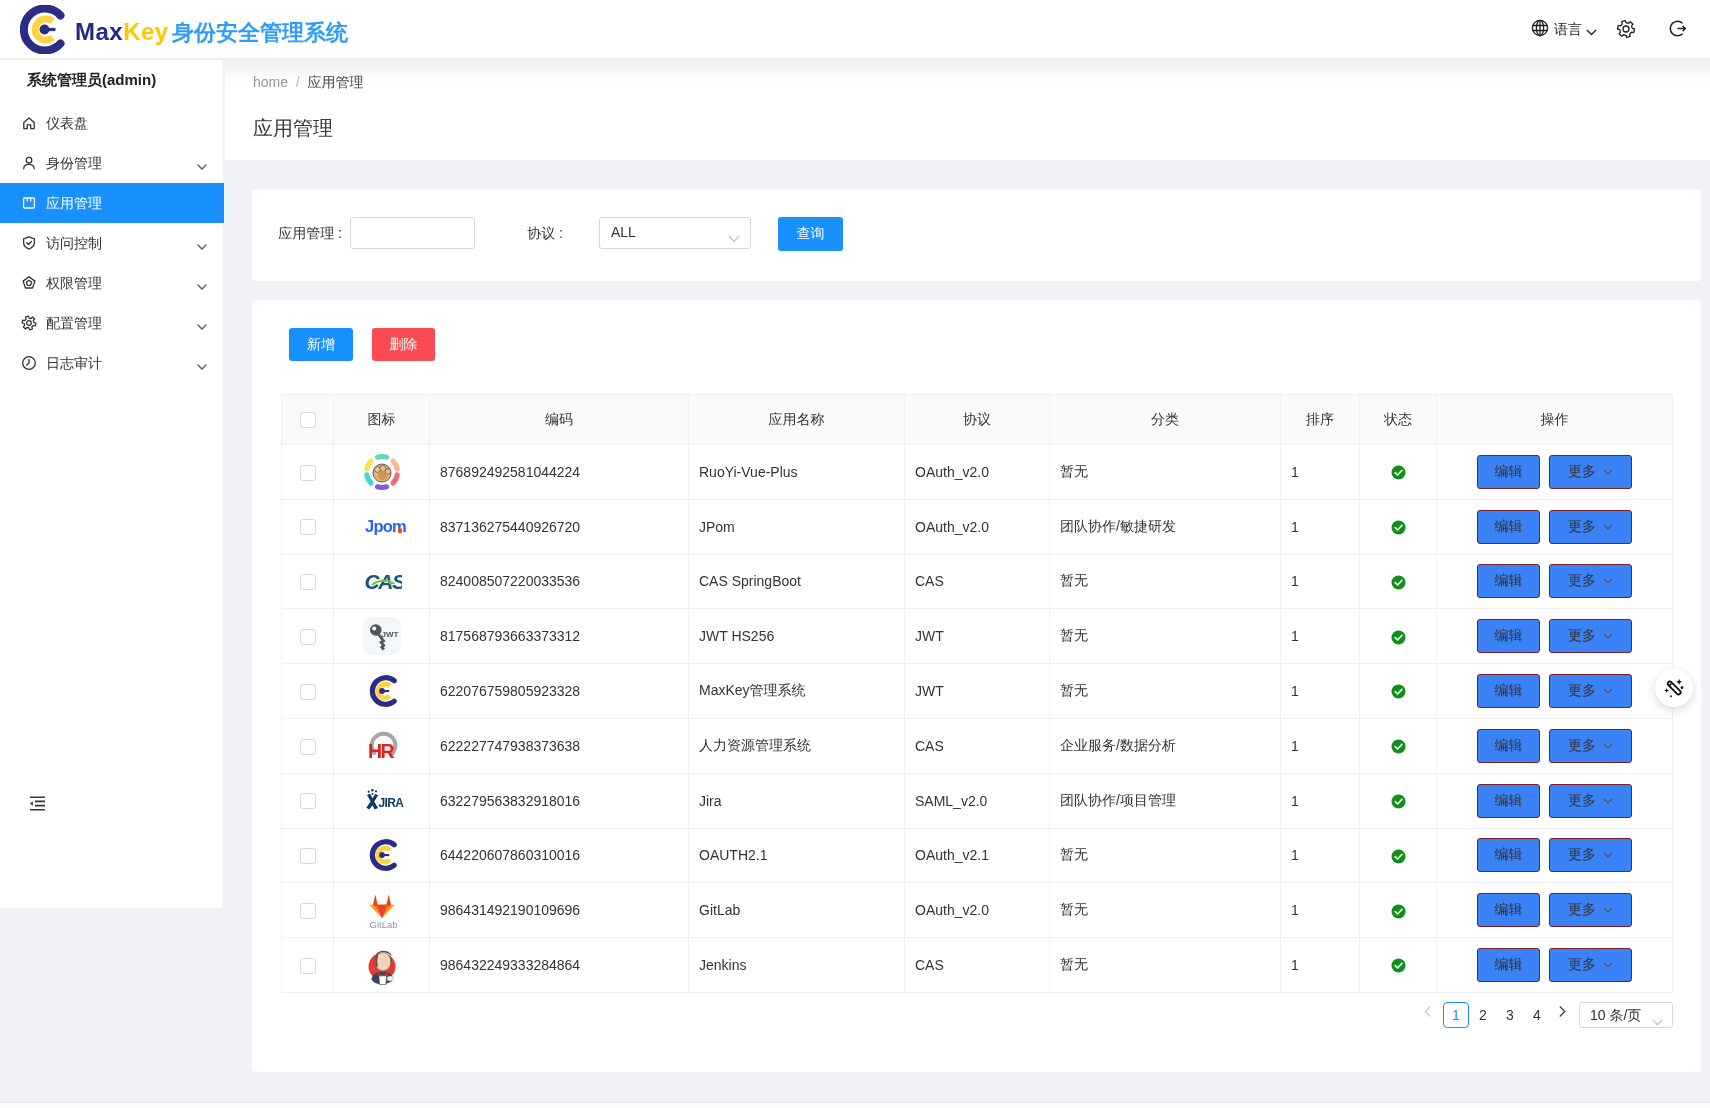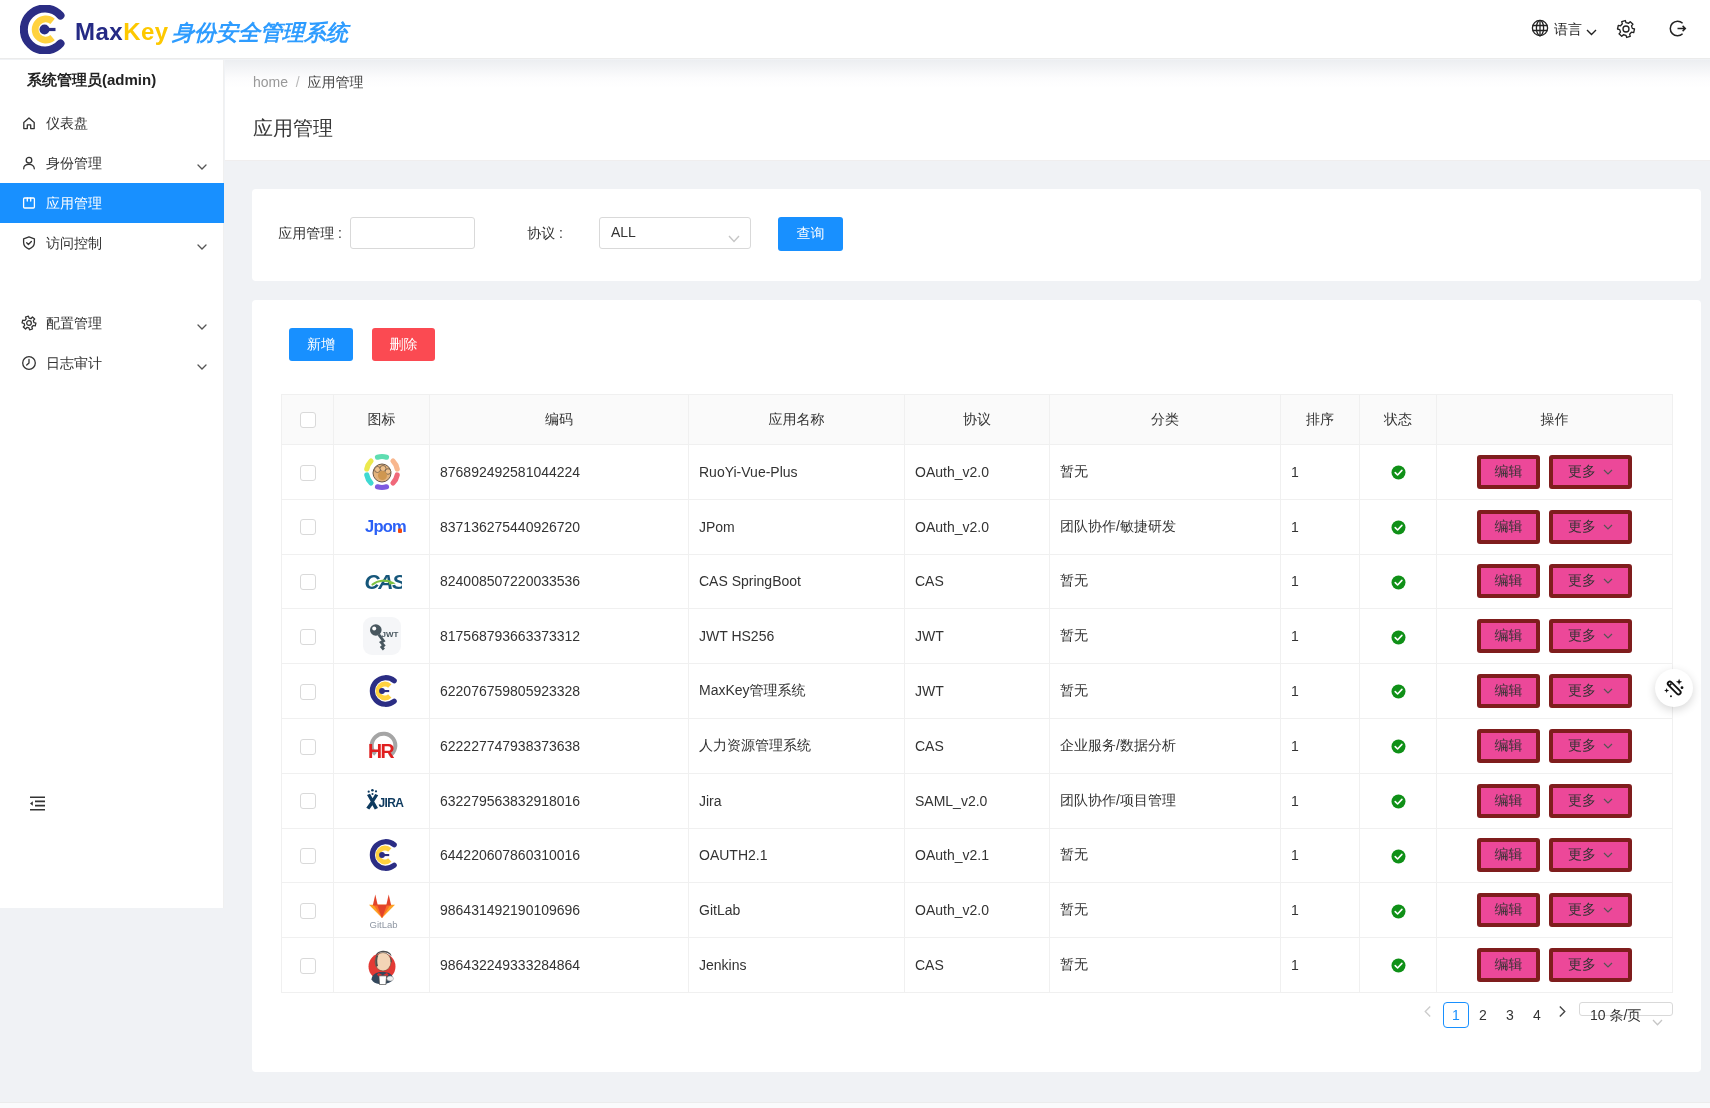--- a/index.html
+++ b/index.html
@@ -6,21 +6,21 @@
 .abs{position:absolute;}
 .hdr{left:0;top:0;width:1710px;height:59px;background:#fff;border-bottom:1px solid #ebebeb;z-index:30;}
 .crumbband{left:225px;top:60px;width:1485px;height:101px;background:linear-gradient(180deg,#eceef1 0,#fcfcfd 18px,#fff 28px);border-bottom:1px solid #f0eeee;}
 .sidebar{left:0;top:60px;width:224px;height:848px;background:#fff;border-right:1px solid #f0f0f0;z-index:20;}
 .card{background:#fff;border-radius:4px;}
 .mi{position:absolute;left:0;width:224px;height:40px;}
 .mi .txt{position:absolute;left:46px;top:10px;line-height:20px;font-size:14px;color:#333;}
 .mi svg.lic{position:absolute;left:21px;top:12px;}
 .mi .chev{position:absolute;left:197px;top:14px;}
 .btn{position:absolute;display:flex;align-items:center;justify-content:center;color:#fff;font-size:14px;border-radius:3px;}
-.obtn{position:absolute;display:flex;align-items:center;justify-content:center;background:#ec4899;border:4px solid #7f1d1d;border-radius:3px;font-size:14px;color:#333;}
+.obtn{position:absolute;display:flex;align-items:center;justify-content:center;background:#3b82f6;border:1px solid #7f1d1d;border-radius:3px;font-size:14px;color:#333;}
 table.grid{position:absolute;left:29px;top:94px;width:1391px;border-collapse:collapse;table-layout:fixed;}
 table.grid th{background:#fafafa;height:50px;font-weight:500;font-size:14px;color:#333;border:1px solid #f0f0f0;text-align:center;}
 table.grid td{height:54.8px;border:1px solid #f0f0f0;font-size:14px;color:#333;padding:0 0 0 10px;background:#fff;}
 table.grid td.c{text-align:center;padding:0;}
 .cb{display:inline-block;width:16px;height:16px;border:1px solid #d9d9d9;border-radius:3px;background:#fff;vertical-align:middle;}
 .ic40{display:inline-block;width:40px;height:40px;vertical-align:middle;}
 .gcheck{display:inline-block;vertical-align:middle;}
 </style></head>
 <body>
 <div class="abs crumbband">
@@ -55,20 +55,30 @@
 <div class="mi" style="top:163px;">
       <span class="txt" style="">访问控制</span>
       <svg class="lic" width="16" height="16" viewBox="0 0 16 16" fill="none" stroke="#333" stroke-width="1.3" stroke-linejoin="round" stroke-linecap="round">
         <path d="M8 1.8 L13.4 3.8 V7.6 C13.4 11 11.2 12.9 8 14.2 C4.8 12.9 2.6 11 2.6 7.6 V3.8 Z"></path>
         <path d="M5.7 7.8 L7.4 9.5 L10.4 6.5"></path>
       </svg>
       <span class="chev"><svg width="10" height="6" viewBox="0 0 10 6" fill="none" stroke="#555" stroke-width="1.3" stroke-linecap="round">
           <path d="M1 1 L5 5 L9 1"></path>
         </svg></span>
     </div>
+<div class="mi" style="top:203px;">
+      <span class="txt" style="">权限管理</span>
+      <svg class="lic" width="16" height="16" viewBox="0 0 16 16" fill="none" stroke="#333" stroke-width="1.3" stroke-linejoin="round" stroke-linecap="round">
+        <path d="M8 1.8 L13.9 6.1 L11.6 13 H4.4 L2.1 6.1 Z"></path>
+        <path d="M8 5.2 L10.7 7.2 L9.6 10.3 H6.4 L5.3 7.2 Z"></path>
+      </svg>
+      <span class="chev"><svg width="10" height="6" viewBox="0 0 10 6" fill="none" stroke="#555" stroke-width="1.3" stroke-linecap="round">
+          <path d="M1 1 L5 5 L9 1"></path>
+        </svg></span>
+    </div>
 <div class="mi" style="top:243px;">
       <span class="txt" style="">配置管理</span>
       <svg class="lic" width="16" height="16" viewBox="0 0 24 24" fill="none" stroke="#333" stroke-width="1.9" stroke-linejoin="round" stroke-linecap="round">
         <path d="M 22.40 12.00 L 21.41 16.43 L 18.38 15.75 L 16.27 18.05 L 17.20 21.01 L 12.87 22.36 L 11.95 19.40 L 8.90 18.72 L 6.80 21.01 L 3.46 17.94 L 5.56 15.65 L 4.63 12.67 L 1.60 12.00 L 2.59 7.57 L 5.62 8.25 L 7.73 5.95 L 6.80 2.99 L 11.13 1.64 L 12.05 4.60 L 15.10 5.28 L 17.20 2.99 L 20.54 6.06 L 18.44 8.35 L 19.37 11.33 Z" stroke-linejoin="round"></path>
         <circle cx="12" cy="12" r="3.5"></circle>
       </svg>
       <span class="chev"><svg width="10" height="6" viewBox="0 0 10 6" fill="none" stroke="#555" stroke-width="1.3" stroke-linecap="round">
           <path d="M1 1 L5 5 L9 1"></path>
         </svg></span>
     </div>
@@ -88,21 +98,21 @@
       </svg></div>
 </div>
 <div class="abs hdr">
 <svg width="49" height="49" viewBox="0 0 49 49" style="position:absolute;left:20px;top:5px;">
 <path d="M 40.5 10.5 A 21 21 0 1 0 40.5 38.5" fill="none" stroke="#2b2d84" stroke-width="8" stroke-linecap="round"></path>
 <path d="M 32.6 16.4 A 10.6 10.6 0 1 0 32.6 32.6" fill="none" stroke="#ffd23f" stroke-width="6.8" stroke-linecap="butt"></path>
 <circle cx="24.5" cy="24.5" r="5" fill="#2b2d84"></circle>
 <rect x="24.5" y="22.9" width="11" height="3.2" fill="#2b2d84"></rect>
 </svg>
 <div class="abs" style="left:75px;top:18px;font-size:24px;font-weight:bold;letter-spacing:.5px;"><span style="color:#252a85;">Max</span><span style="color:#fdc800;">Key</span></div>
-<div class="abs" style="left:172px;top:18px;font-size:22px;font-weight:bold;color:#2e9cff;font-style:italic;">身份安全管理系统</div>
+<div class="abs" style="left:172px;top:18px;font-size:22px;font-weight:bold;color:#2e9cff;">身份安全管理系统</div>
 <div class="abs" style="left:1531px;top:19px;"><svg width="18" height="18" viewBox="0 0 18 18" fill="none" stroke="#222" stroke-width="1.3">
 <circle cx="9" cy="9" r="7.6"></circle>
         <ellipse cx="9" cy="9" rx="3.6" ry="7.6"></ellipse>
 <path d="M1.6 6.5 H16.4 M1.6 11.5 H16.4 M9 1.4 V17.6"></path>
       </svg></div>
 <div class="abs" style="left:1554px;top:21px;font-size:14px;color:#222;">语言</div>
 <div class="abs" style="left:1586px;top:23px;"><svg width="11" height="7" viewBox="0 0 11 7" fill="none" stroke="#222" stroke-width="1.4">
         <path d="M1 1 L5.5 5.5 L10 1"></path>
       </svg></div>
 <div class="abs" style="left:1616px;top:19px;"><svg width="20" height="20" viewBox="0 0 24 24" fill="none" stroke="#222" stroke-width="1.6">
@@ -410,21 +420,21 @@
 <span class="abs" style="left:1171px;top:5px;"><svg width="9" height="13" viewBox="0 0 10 14" fill="none" stroke="#ccc" stroke-width="1.5">
           <path d="M8 1.5 L2.5 7 L8 12.5"></path>
         </svg></span>
 <span class="abs" style="left:1191px;top:2px;width:26px;height:26px;border:1px solid #1890ff;border-radius:4px;color:#1890ff;font-size:14px;text-align:center;line-height:24px;background:#fff;">1</span>
 <span class="abs" style="left:1218px;top:2px;width:26px;height:26px;font-size:14px;text-align:center;line-height:26px;color:#333;">2</span>
 <span class="abs" style="left:1245px;top:2px;width:26px;height:26px;font-size:14px;text-align:center;line-height:26px;color:#333;">3</span>
 <span class="abs" style="left:1272px;top:2px;width:26px;height:26px;font-size:14px;text-align:center;line-height:26px;color:#333;">4</span>
 <span class="abs" style="left:1306px;top:5px;"><svg width="9" height="13" viewBox="0 0 10 14" fill="none" stroke="#444" stroke-width="1.5">
           <path d="M2 1.5 L7.5 7 L2 12.5"></path>
         </svg></span>
-<span class="abs" style="left:1327px;top:1.5px;width:94px;height:14px;border:1px solid #d9d9d9;border-radius:3px;background:#fff;padding-left:44px;">
+<span class="abs" style="left:1327px;top:1.5px;width:94px;height:26px;border:1px solid #d9d9d9;border-radius:3px;background:#fff;padding-left:44px;">
 <span style="position:absolute;left:10px;top:4px;font-size:14px;color:#333;">10 条/页</span>
 <span style="position:absolute;right:9px;top:10px;"><svg width="11" height="7" viewBox="0 0 11 7" fill="none" stroke="#c6c6c6" stroke-width="1.3">
             <path d="M1 1 L5.5 5.7 L10 1"></path>
           </svg></span>
 </span>
 </div>
 </div>
 <div class="abs" style="left:1655px;top:669px;width:38px;height:38px;border-radius:50%;background:#fff;box-shadow:0 3px 10px rgba(0,0,0,.16);z-index:40;">
 <svg width="26" height="26" viewBox="0 0 24 24" style="position:absolute;left:6px;top:6px;">
 <rect x="4.6" y="10.1" width="15.2" height="3.8" rx="1.9" transform="rotate(45 12.2 12)" fill="none" stroke="#111" stroke-width="1.7"></rect>

